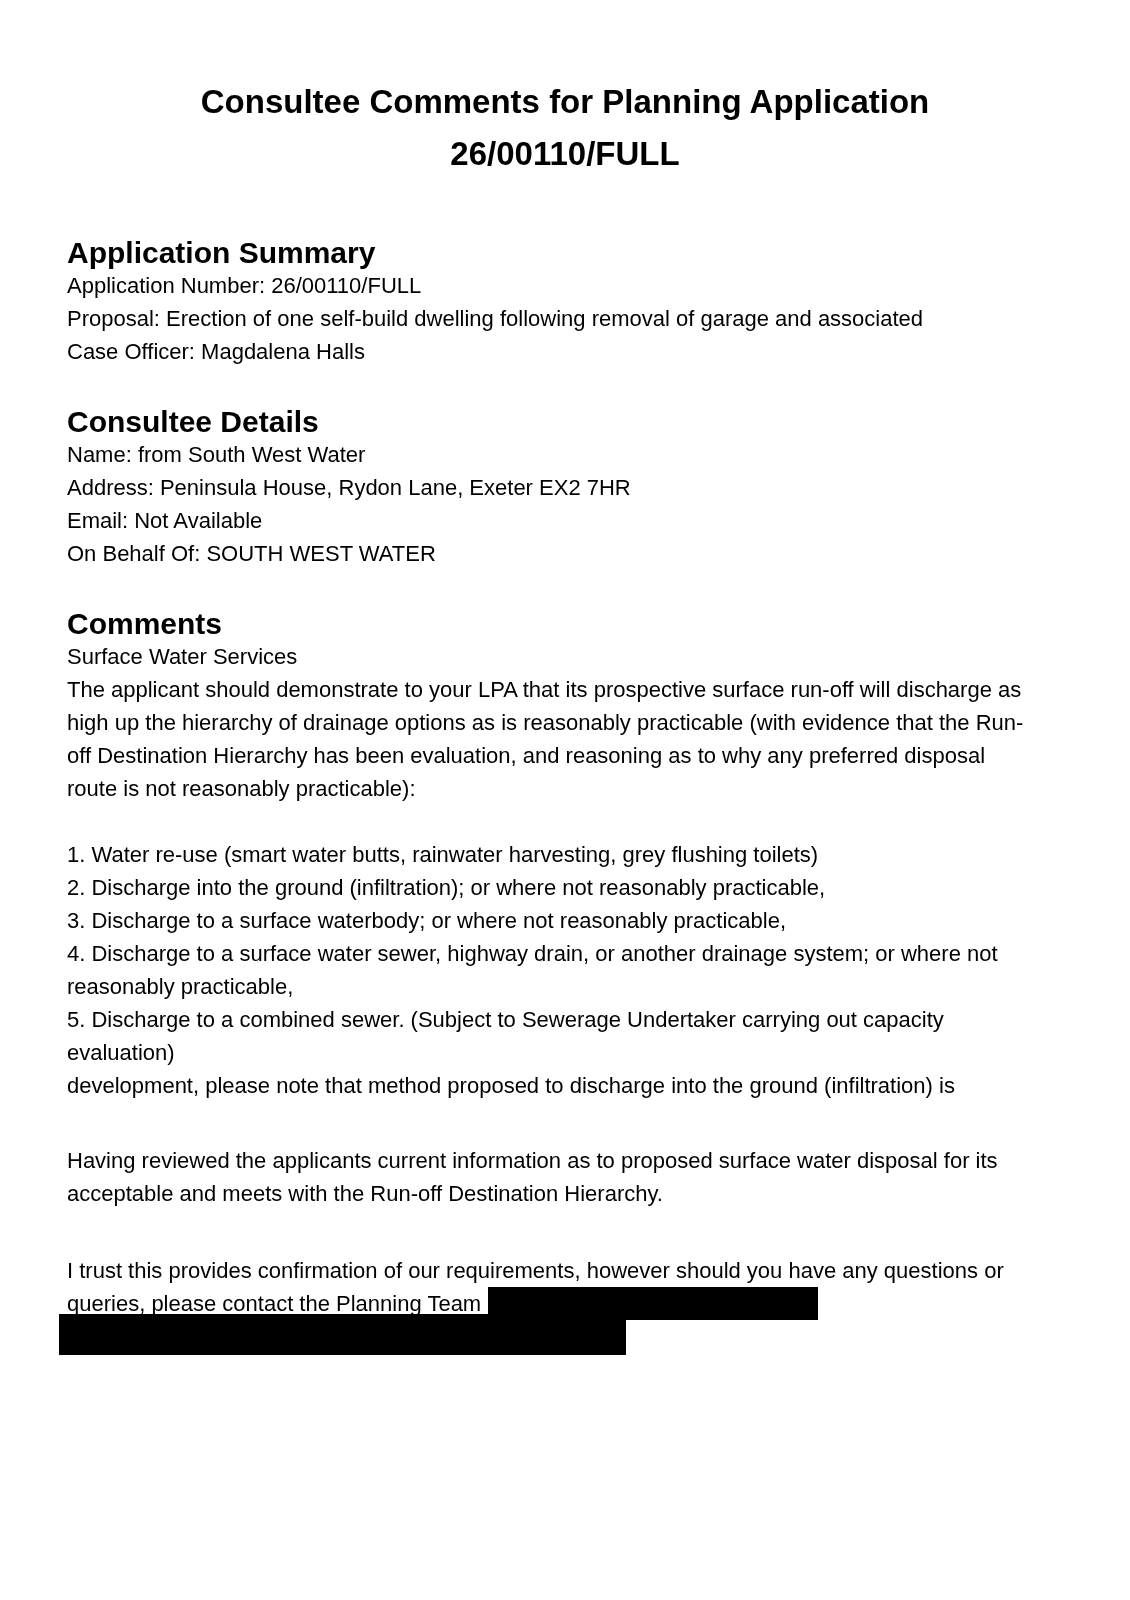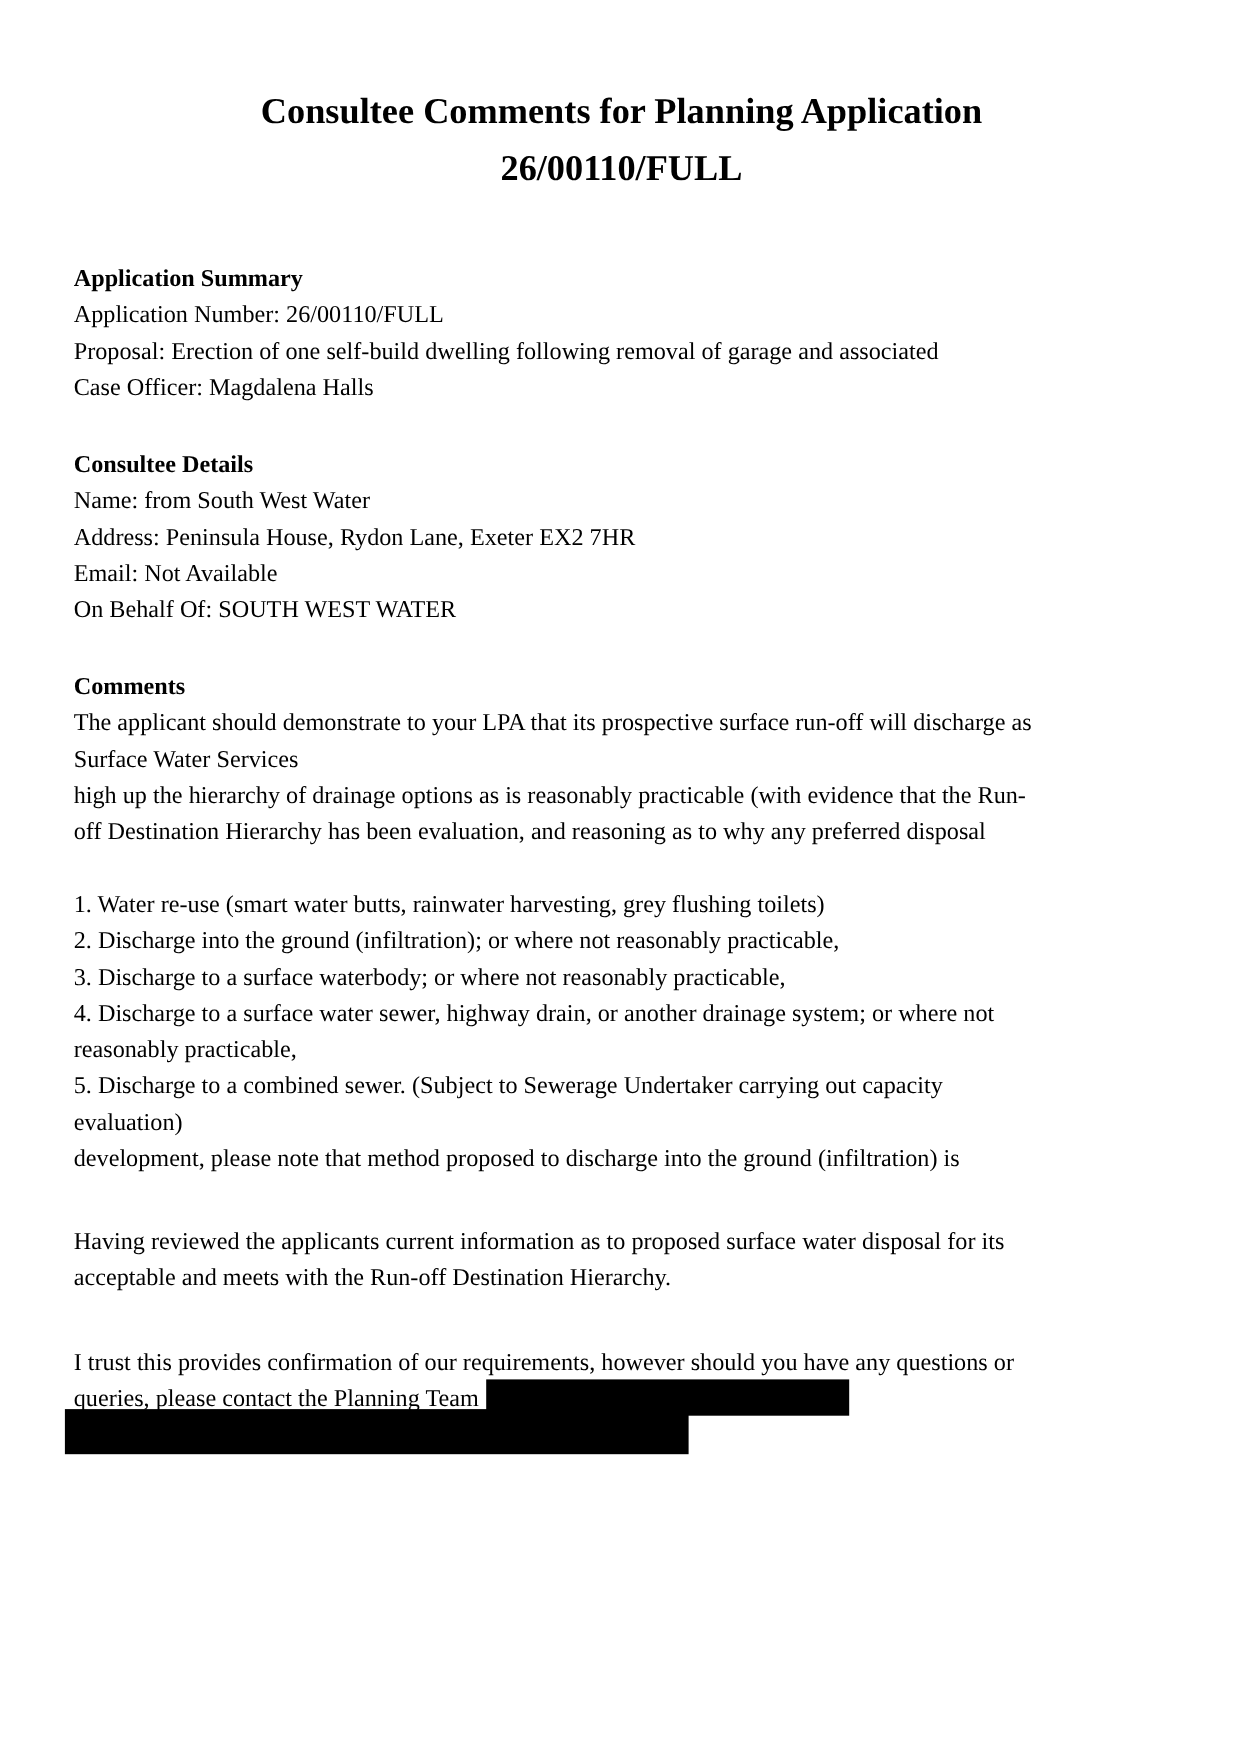--- a/index.html
+++ b/index.html
@@ -11,36 +11,35 @@
     position: relative;
     width: 1130px;
     height: 1600px;
     background: #ffffff;
     color: #000000;
     font-family: "Liberation Sans", sans-serif;
     overflow: hidden;
   }
   .content {
     padding: 76px 67px 0 67px;
-    font-family: Liberation Serif, serif;
   }
   .doc-title {
     margin: 0;
     text-align: center;
     font-size: 33px;
     font-weight: bold;
     line-height: 52px;
   }
   .doc-title .title-line {
     display: block;
     white-space: nowrap;
   }
   .section-heading {
     margin: 37px 0 0 0;
-    font-size: 22px;
+    font-size: 30px;
     font-weight: bold;
     line-height: 33px;
     white-space: nowrap;
   }
   .section-heading.first {
     margin-top: 56px;
   }
   .ln {
     margin: 0;
     font-size: 22px;
@@ -81,24 +80,25 @@
     <p class="ln">Proposal: Erection of one self-build dwelling following removal of garage and associated</p>
     <p class="ln">Case Officer: Magdalena Halls</p>
 
     <h2 class="section-heading">Consultee Details</h2>
     <p class="ln">Name: from South West Water</p>
     <p class="ln">Address: Peninsula House, Rydon Lane, Exeter EX2 7HR</p>
     <p class="ln">Email: Not Available</p>
     <p class="ln">On Behalf Of: SOUTH WEST WATER</p>
 
     <h2 class="section-heading">Comments</h2>
+    <p class="ln">Surface Water Services</p>
     <p class="ln">The applicant should demonstrate to your LPA that its prospective surface run-off will discharge as</p>
-    <p class="ln">Surface Water Services</p>
     <p class="ln">high up the hierarchy of drainage options as is reasonably practicable (with evidence that the Run-</p>
     <p class="ln">off Destination Hierarchy has been evaluation, and reasoning as to why any preferred disposal</p>
+    <p class="ln">route is not reasonably practicable):</p>
 
     <p class="ln gap-blank">1. Water re-use (smart water butts, rainwater harvesting, grey flushing toilets)</p>
     <p class="ln">2. Discharge into the ground (infiltration); or where not reasonably practicable,</p>
     <p class="ln">3. Discharge to a surface waterbody; or where not reasonably practicable,</p>
     <p class="ln">4. Discharge to a surface water sewer, highway drain, or another drainage system; or where not</p>
     <p class="ln">reasonably practicable,</p>
     <p class="ln">5. Discharge to a combined sewer. (Subject to Sewerage Undertaker carrying out capacity</p>
     <p class="ln">evaluation)</p>
 
     <p class="ln">development, please note that method proposed to discharge into the ground (infiltration) is</p>

